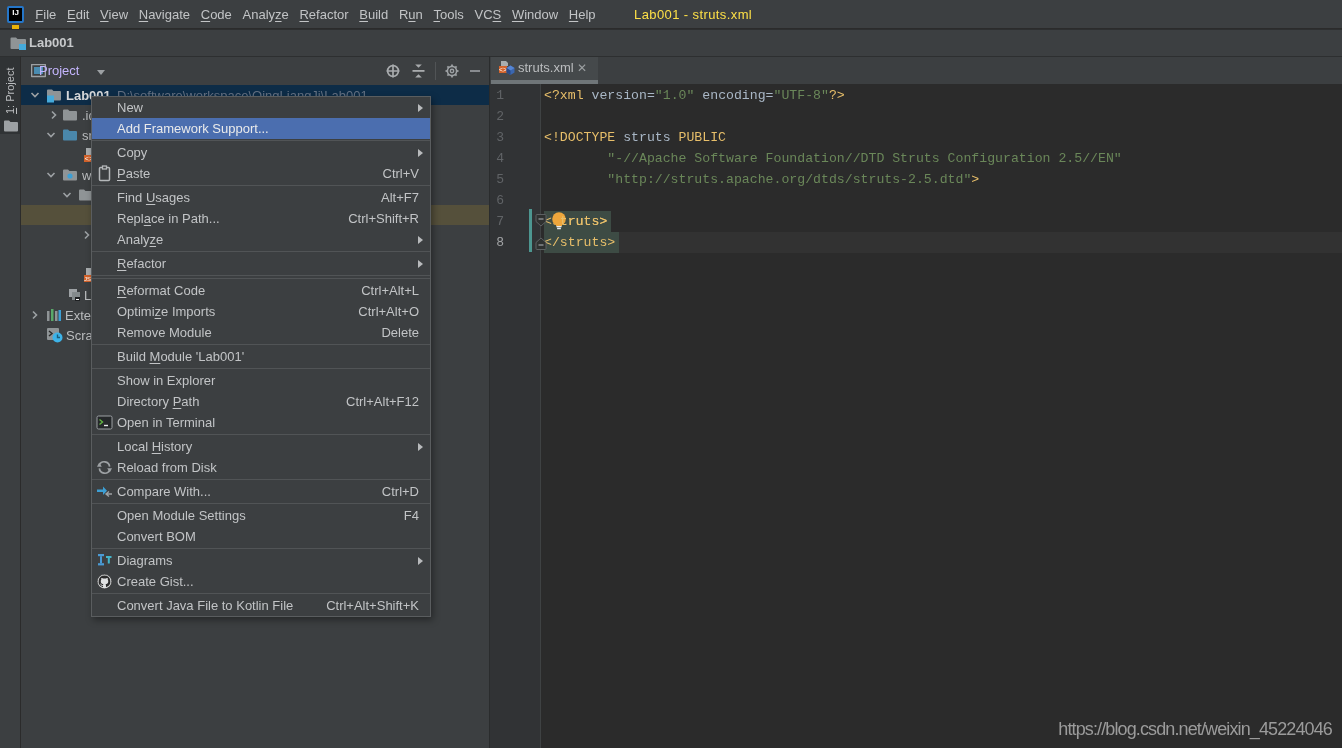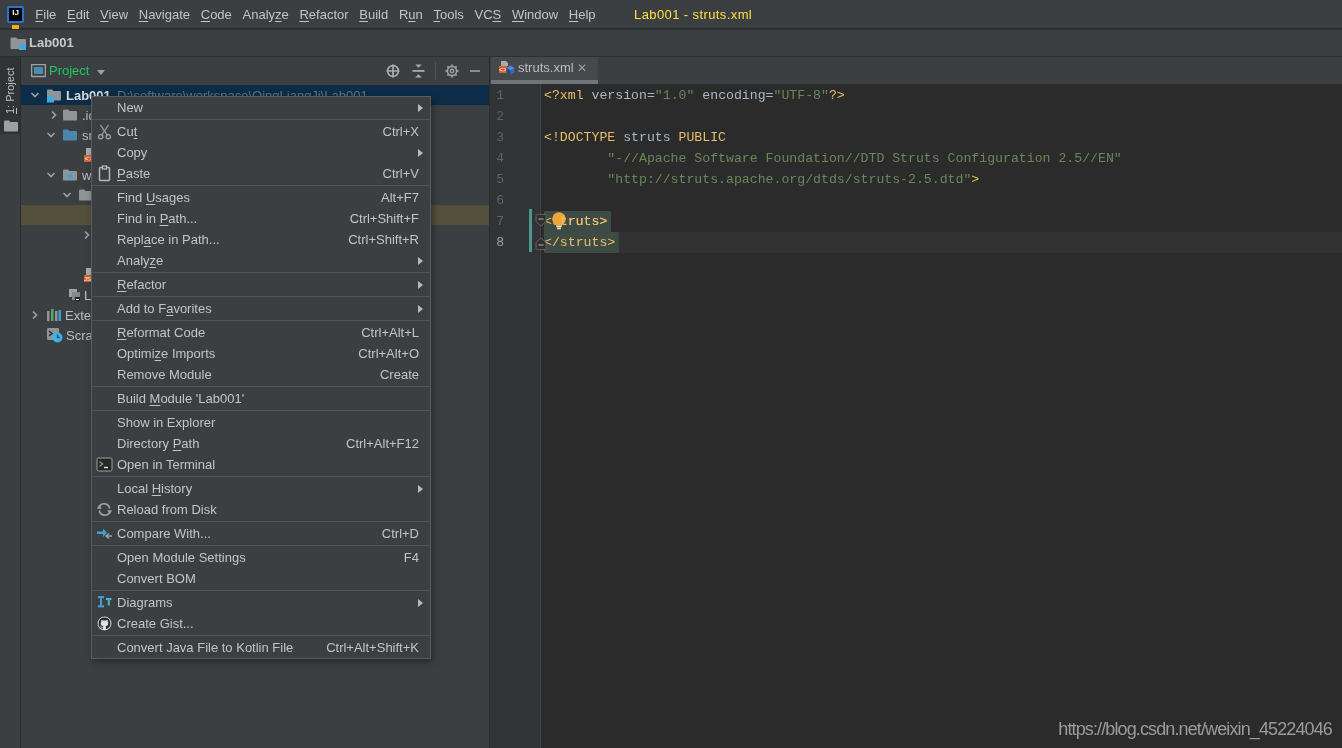--- a/index.html
+++ b/index.html
@@ -24,21 +24,21 @@
 
 
 #stripe { left:0; top:56px; width:20px; height:692px; background:#3c3f41; border-top:1px solid #2d2f30;}
 #stripebtn { position:absolute; left:0; top:0; width:20px; height:77px; background:#303335; }
 #stripebtn .txt { position:absolute; left:4px; top:57px; transform:rotate(-90deg); transform-origin:0 0; font-size:11px; color:#bbbdbf; white-space:nowrap; }
 #stripeico { position:absolute; left:3px; top:62px; }
 
 
 #panel { left:21px; top:56px; width:469px; height:692px; background:#3c3f41; border-top:1px solid #2d2f30;}
 #panelhead { position:absolute; left:0; top:0; width:469px; height:28px; }
-#panelhead .title { position:absolute; left:28px; top:6px; color:#22c55e;}
+#panelhead .title { position:absolute; left:18px; top:6px; color:#c4b5fd;}
 #ph-caret { position:absolute; left:76px; top:13px; width:0; height:0;
   border-left:4px solid transparent; border-right:4px solid transparent; border-top:5px solid #9da1a4; }
 #ph-vline { position:absolute; left:414px; top:5px; width:1px; height:18px; background:#515456; }
 .phico { position:absolute; top:7px; }
 .tree-row { position:absolute; left:0; height:20px; width:469px; line-height:21px; white-space:nowrap;}
 .tree-row span.tico { position:absolute; top:2px; }
 .tree-row .lbl { position:absolute; top:0; }
 .chev { position:absolute; top:4px; width:12px; height:12px; }
 
 
@@ -364,36 +364,25 @@
       <div id="tabunderline"></div>
     </div>
     <div id="watermark">https://blog.csdn.net/weixin_45224046</div>
   </div>
 
   <div id="cmenu" class="abs">
       <div class="mi">
         <div class="lab">New</div>
         <div class="arr"></div>
       </div>
-      <div class="msep">
-        <div></div>
-      </div>
-      <div class="mi">
-        <span class="ico">
-          <svg width="17" height="17" viewBox="0 0 17 17">
-            <g stroke="#9da1a4" stroke-width="1.3" fill="none">
-              <path d="M4.5 2 L11.5 12.5"></path>
-              <path d="M12.5 2 L5.5 12.5"></path>
-              <circle cx="4.7" cy="13.7" r="2.1"></circle>
-              <circle cx="12.3" cy="13.7" r="2.1"></circle>
-            </g>
-          </svg>
-        </span>
-        <div class="lab">Cu<u>t</u></div>
-        <div class="sc">Ctrl+X</div>
+      <div class="mi mhl">
+        <div class="lab">Add Framework Support...</div>
+      </div>
+      <div class="msep">
+        <div></div>
       </div>
       <div class="mi">
         <div class="lab">Copy</div>
         <div class="arr"></div>
       </div>
       <div class="mi">
         <span class="ico">
           <svg width="17" height="17" viewBox="0 0 17 17">
             <rect x="3.5" y="2.5" width="10" height="13" rx="1" fill="none" stroke="#b5b8ba" stroke-width="1.5"></rect>
             <rect x="6.5" y="1" width="4" height="3" fill="#3c3f41" stroke="#b5b8ba" stroke-width="1.3"></rect>
@@ -403,59 +392,51 @@
         <div class="sc">Ctrl+V</div>
       </div>
       <div class="msep">
         <div></div>
       </div>
       <div class="mi">
         <div class="lab">Find <u>U</u>sages</div>
         <div class="sc">Alt+F7</div>
       </div>
       <div class="mi">
-        <div class="lab">Find in <u>P</u>ath...</div>
-        <div class="sc">Ctrl+Shift+F</div>
-      </div>
-      <div class="mi">
         <div class="lab">Repl<u>a</u>ce in Path...</div>
         <div class="sc">Ctrl+Shift+R</div>
       </div>
       <div class="mi">
         <div class="lab">Analy<u>z</u>e</div>
         <div class="arr"></div>
       </div>
       <div class="msep">
         <div></div>
       </div>
       <div class="mi">
         <div class="lab"><u>R</u>efactor</div>
         <div class="arr"></div>
       </div>
       <div class="msep">
         <div></div>
       </div>
-      <div class="mi">
-        <div class="lab">Add to F<u>a</u>vorites</div>
-        <div class="arr"></div>
-      </div>
       <div class="msep">
         <div></div>
       </div>
       <div class="mi">
         <div class="lab"><u>R</u>eformat Code</div>
         <div class="sc">Ctrl+Alt+L</div>
       </div>
       <div class="mi">
         <div class="lab">Optimi<u>z</u>e Imports</div>
         <div class="sc">Ctrl+Alt+O</div>
       </div>
       <div class="mi">
         <div class="lab">Remove Module</div>
-        <div class="sc">Create</div>
+        <div class="sc">Delete</div>
       </div>
       <div class="msep">
         <div></div>
       </div>
       <div class="mi">
         <div class="lab">Build <u>M</u>odule 'Lab001'</div>
       </div>
       <div class="msep">
         <div></div>
       </div>

